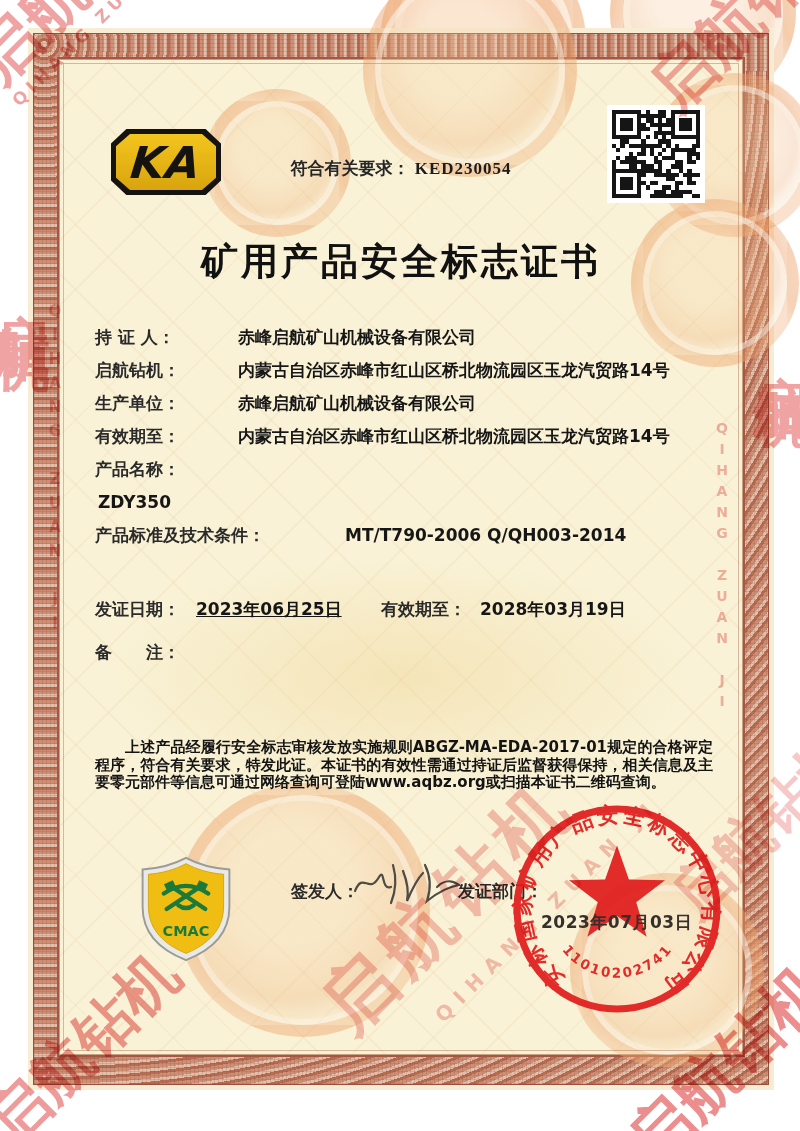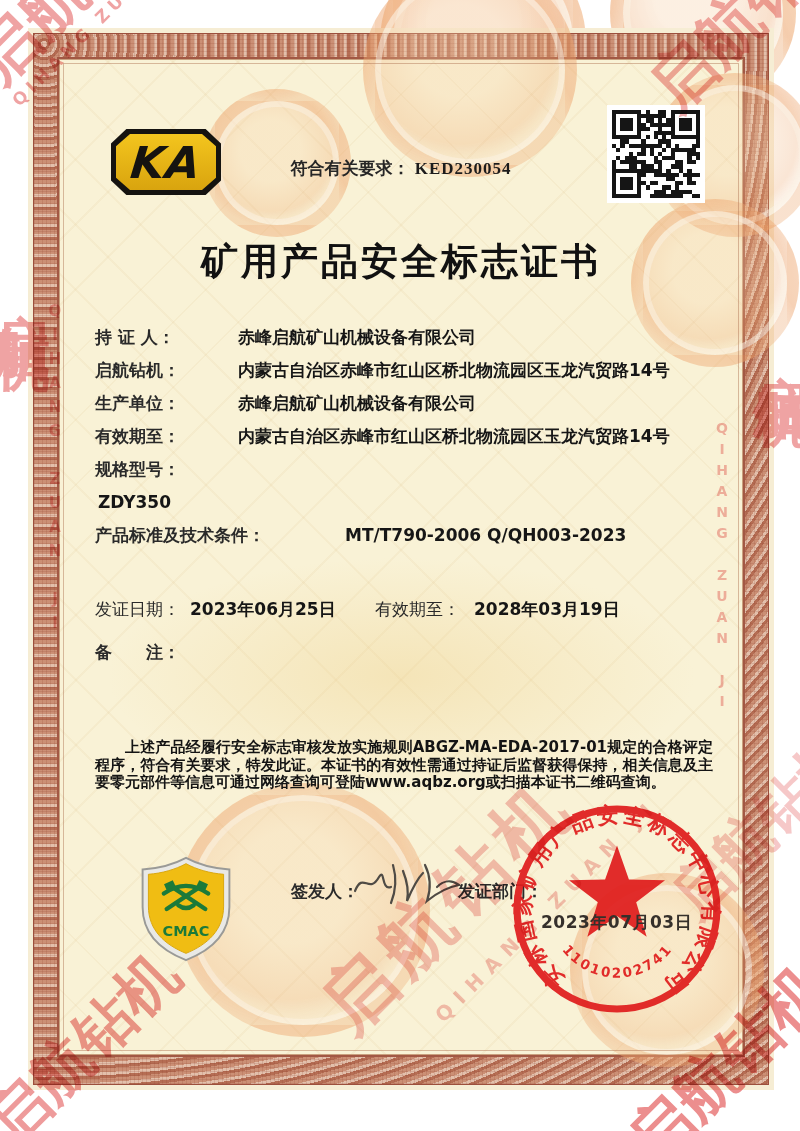--- a/index.html
+++ b/index.html
@@ -57,23 +57,23 @@
 
   
   .fields{position:absolute;left:36px;top:262px;right:26px;}
   .frow{display:flex;line-height:33px;font-size:17px;}
   .frow .lab{font-weight:bold;color:#2a2a2a;min-width:140px;white-space:nowrap;}
   .frow .val{font-weight:bold;color:#161616;margin-left:3px;white-space:nowrap;}
   .frow.long .lab{min-width:0;}
   .frow.long .val{margin-left:80px;}
 
   .dates{position:absolute;left:36px;top:534px;display:flex;line-height:33px;font-size:17px;}
-  .dates .lab{font-weight:normal;color:#2a2a2a;white-space:nowrap;}
+  .dates .lab{font-weight:bold;color:#2a2a2a;white-space:nowrap;}
   .dates .val{font-weight:bold;color:#161616;white-space:nowrap;}
-  .dates .v1{width:140px;margin-left:10px;}
+  .dates .v1{width:140px;margin-left:16px;text-decoration:underline;}
   .dates .l2{margin-left:45px;}
   .dates .v2{margin-left:14px;}
 
   .remark{position:absolute;left:36px;top:577px;font-size:17px;font-weight:bold;color:#2a2a2a;line-height:33px;}
 
   .statement{position:absolute;left:36px;top:680px;width:618px;
       font-size:15px;font-weight:bold;color:#141414;line-height:17.6px;
       text-indent:2em;text-align:justify;}
 
   
@@ -390,28 +390,28 @@
         </div>
         <div class="frow">
           <span class="lab">生产单位：</span>
           <span class="val">赤峰启航矿山机械设备有限公司</span>
         </div>
         <div class="frow">
           <span class="lab">有效期至：</span>
           <span class="val">内蒙古自治区赤峰市红山区桥北物流园区玉龙汽贸路14号</span>
         </div>
         <div class="frow">
-          <span class="lab">规格型号：</span>
+          <span class="lab">产品名称：</span>
         </div>
         <div class="frow">
           <span class="val">ZDY350</span>
         </div>
         <div class="frow long">
           <span class="lab">产品标准及技术条件：</span>
-          <span class="val">MT/T790-2006 Q/QH003-2023</span>
+          <span class="val">MT/T790-2006 Q/QH003-2014</span>
         </div>
       </div>
 
       <div class="dates">
         <span class="lab">发证日期：</span>
         <span class="val v1">2023年06月25日</span>
         <span class="lab l2">有效期至：</span>
         <span class="val v2">2028年03月19日</span>
       </div>
 

